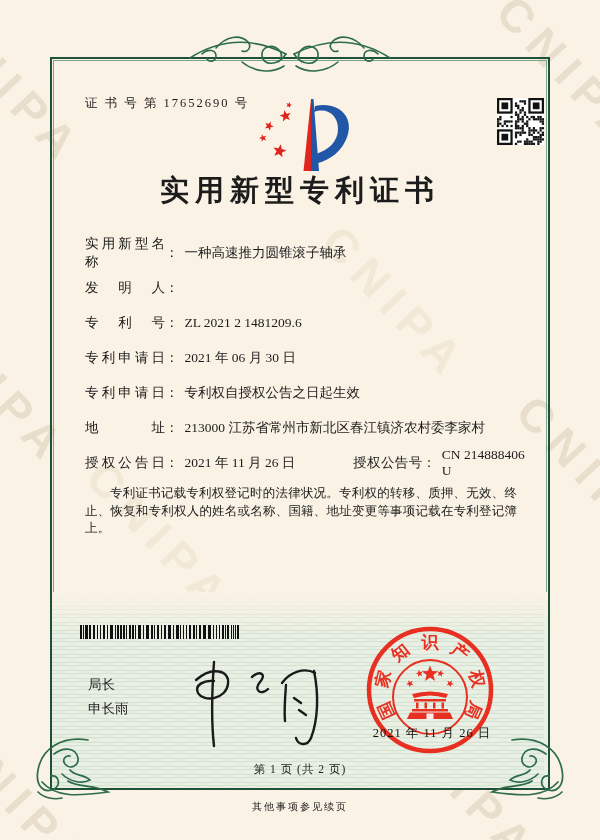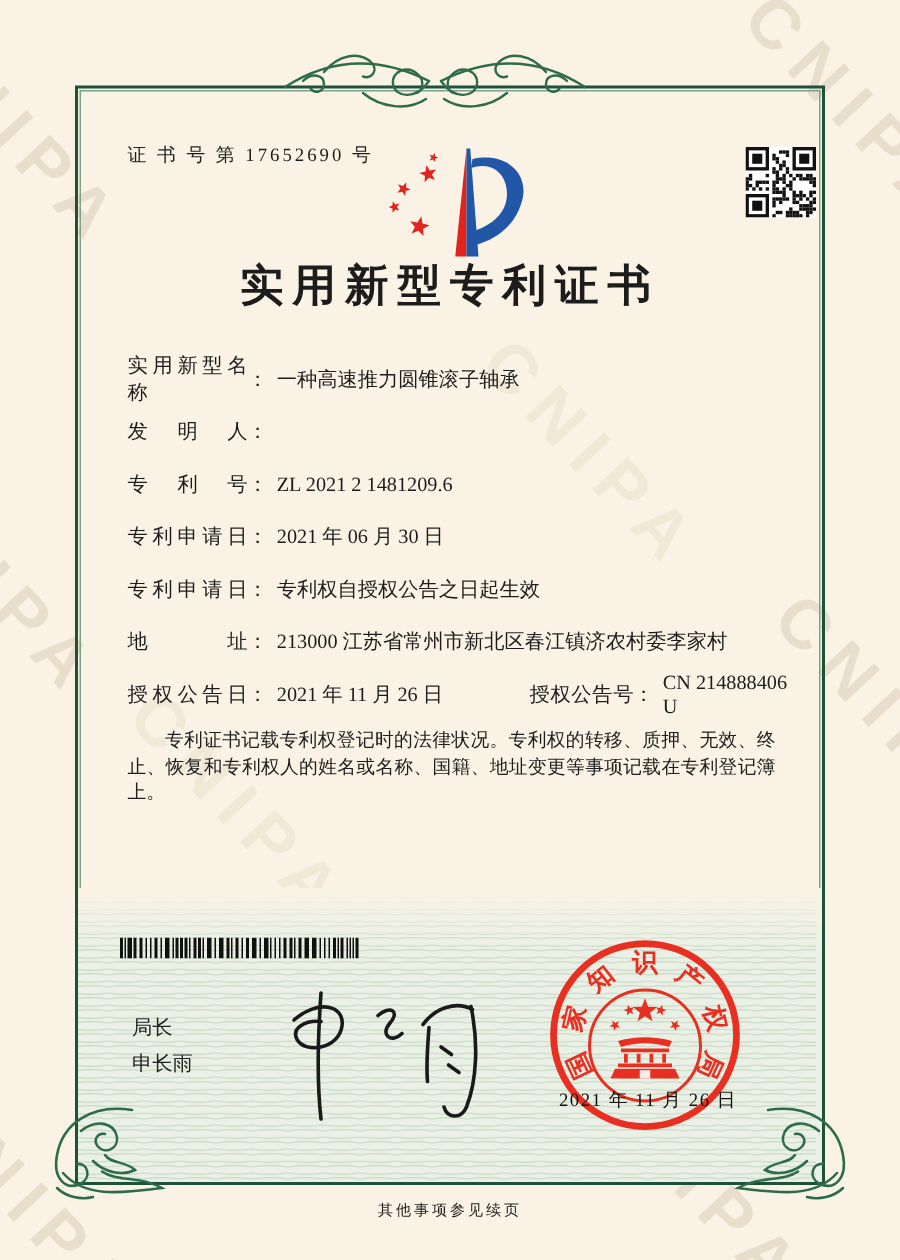--- a/index.html
+++ b/index.html
@@ -428,20 +428,21 @@
       <rect x="64.5" y="91.5" width="7" height="5.5" fill="#fff" opacity="0.9"></rect>
     <polygon points="68.00,43.50 70.10,49.11 76.08,49.37 71.40,53.10 73.00,58.88 68.00,55.57 63.00,58.88 64.60,53.10 59.92,49.37 65.90,49.11" fill="var(--seal-red,#e73022)"></polygon>
         <polygon points="46.18,58.17 48.20,59.92 50.61,58.74 49.57,61.21 51.43,63.13 48.77,62.90 47.51,65.27 46.90,62.66 44.27,62.20 46.56,60.82" fill="var(--seal-red,#e73022)"></polygon>
         <polygon points="56.56,47.82 58.09,50.02 60.71,49.47 59.09,51.60 60.42,53.93 57.89,53.05 56.10,55.03 56.15,52.35 53.71,51.26 56.27,50.48" fill="var(--seal-red,#e73022)"></polygon>
         <polygon points="79.44,47.82 79.73,50.48 82.29,51.26 79.85,52.35 79.90,55.03 78.11,53.05 75.58,53.93 76.91,51.60 75.29,49.47 77.91,50.02" fill="var(--seal-red,#e73022)"></polygon>
         <polygon points="89.82,58.17 89.44,60.82 91.73,62.20 89.10,62.66 88.49,65.27 87.23,62.90 84.57,63.13 86.43,61.21 85.39,58.74 87.80,59.92" fill="var(--seal-red,#e73022)"></polygon>
       </g>
   </svg>
   <div class="seal-date">2021 年 11 月 26 日</div>
 
+  <div class="pageno">第 1 页 (共 2 页)</div>
 </div>
 
 <svg class="flourish-top orn" viewBox="0 0 204 56">
   <g stroke-width="1.6">
     <path d="M2,34 C30,16 62,12 98,30"></path>
     <path d="M98,30 C90,42 76,42 74,32 C73,23 84,19 91,26 C95,30 94,36 90,38"></path>
     <path d="M28,24 C38,12 52,10 60,18 C64,23 60,29 54,27"></path>
     <path d="M54,38 C66,48 84,50 96,42"></path>
     <path d="M14,30 C20,24 28,26 28,32 C28,37 22,39 19,35"></path>
   </g>

